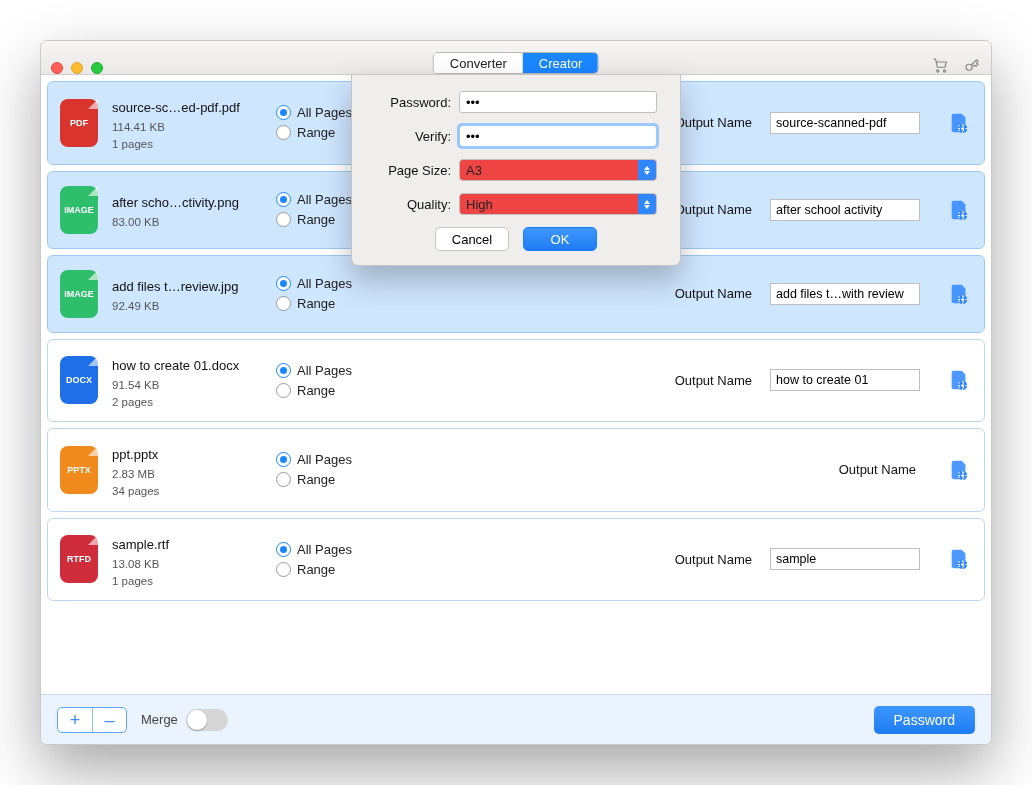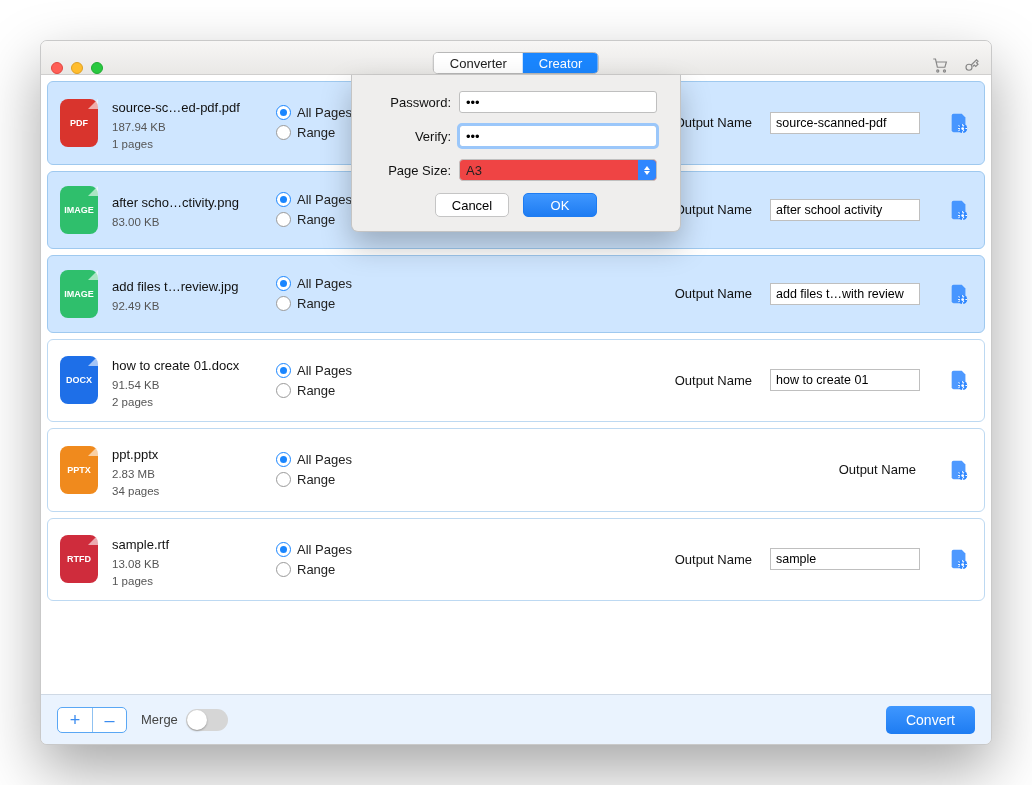--- a/index.html
+++ b/index.html
@@ -262,21 +262,21 @@
           </svg>
       </span>
     </div>
   </div>
 
   <div class="content" id="file-list">
       <div class="row selected">
         <div class="fileicon fi-pdf">PDF</div>
         <div class="filemeta">
           <div class="filename">source-sc…ed-pdf.pdf</div>
-          <div class="filesize">187.94 KB</div>
+          <div class="filesize">114.41 KB</div>
           <div class="filepages">1 pages</div>
         </div>
         <div class="radios">
           <div class="rad checked">
             <span class="dot"></span>
             <span>All Pages</span>
           </div>
           <div class="rad">
             <span class="dot"></span>
             <span>Range</span>
@@ -428,38 +428,45 @@
 
   <div class="footer">
     <div class="addremove">
       <button>+</button>
       <button>–</button>
     </div>
     <div class="mergewrap">
       <span>Merge</span>
       <div class="switch"></div>
     </div>
-    <button class="convertbtn">Convert</button>
+    <button class="convertbtn">Password</button>
   </div>
 
   <div class="modal">
     <div class="mrow">
       <div class="mlabel">Password:</div>
       <input class="minput" type="text" value="•••" style="">
     </div>
     <div class="mrow">
       <div class="mlabel">Verify:</div>
       <input class="minput focus" type="text" value="•••" style="">
     </div>
     <div class="mrow">
       <div class="mlabel">Page Size:</div>
       <div class="mselect">
         <span>A3</span>
         <span class="chev"></span>
       </div>
     </div>
+    <div class="mrow">
+      <div class="mlabel">Quality:</div>
+      <div class="mselect">
+        <span>High</span>
+        <span class="chev"></span>
+      </div>
+    </div>
     <div class="mbtns">
       <button class="mbtn">Cancel</button>
       <button class="mbtn primary">OK</button>
     </div>
   </div>
 
 </div>
 
 </body></html>

